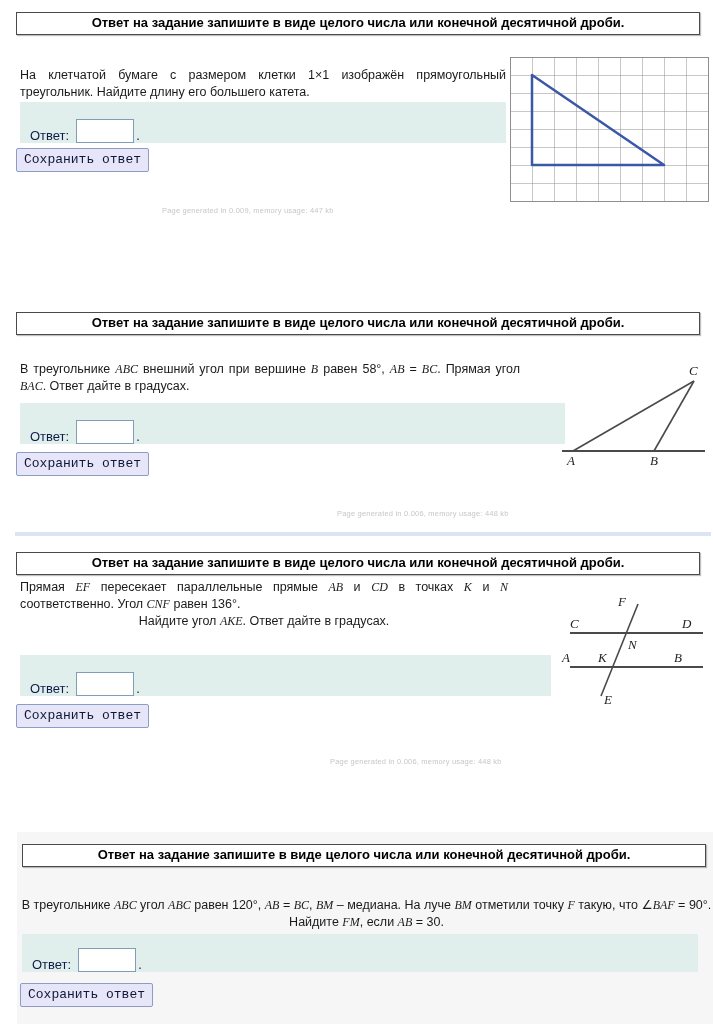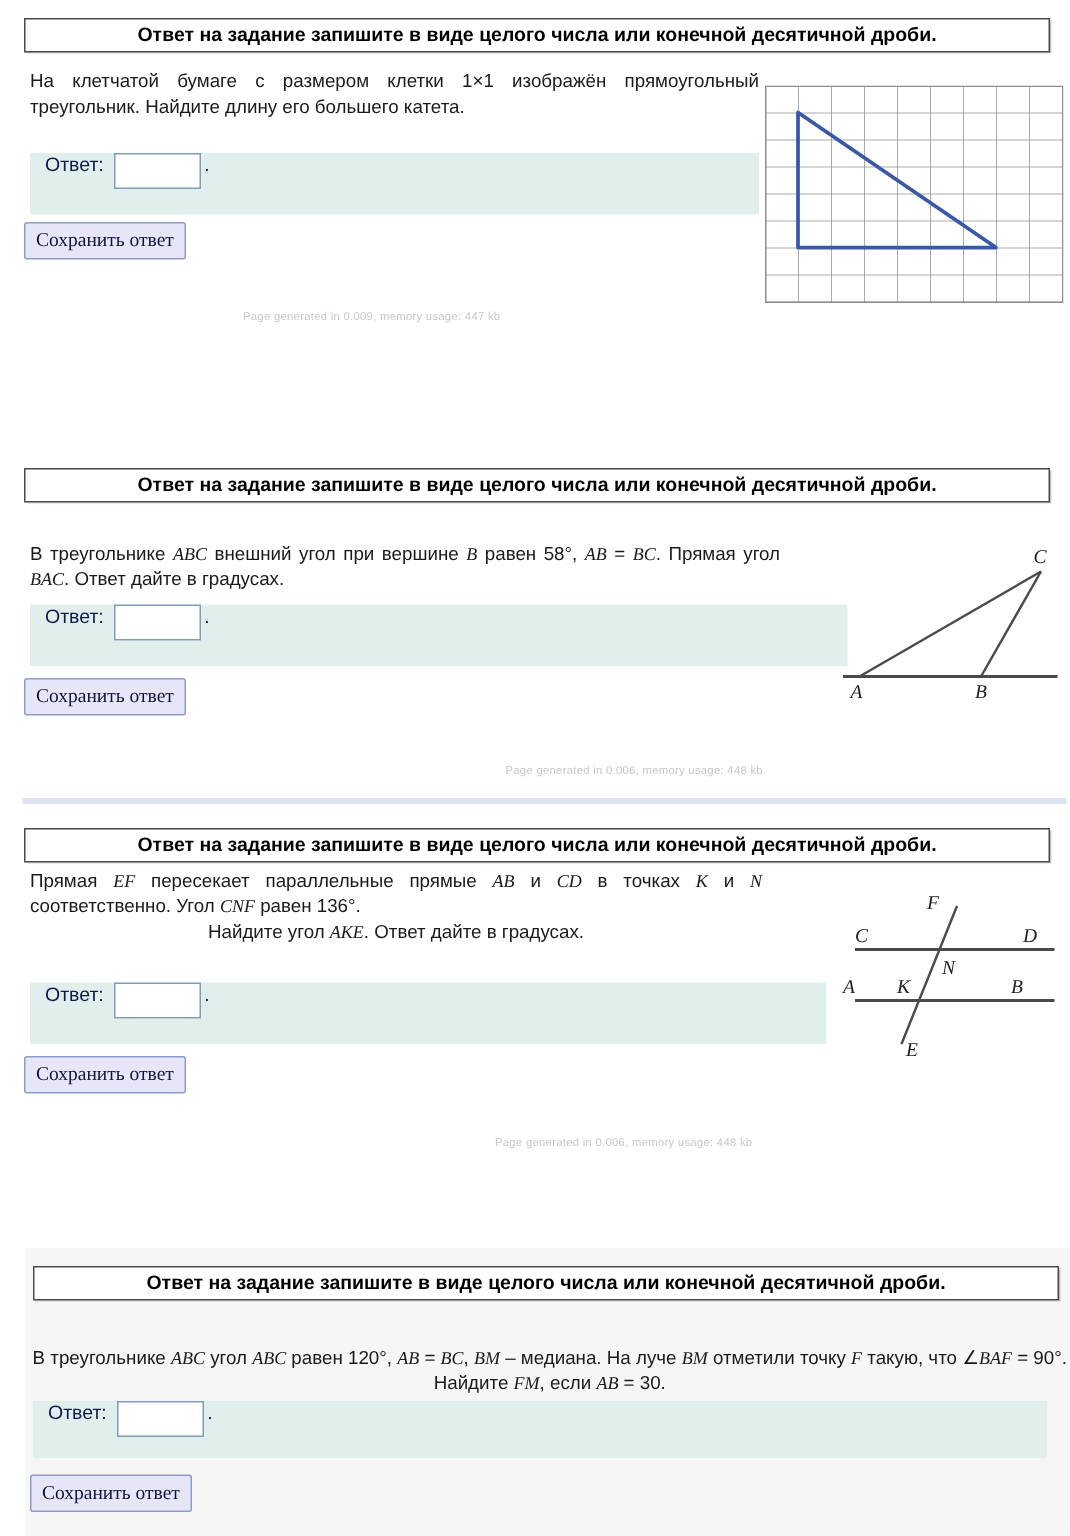--- a/index.html
+++ b/index.html
@@ -3,43 +3,43 @@
 <meta charset="utf-8">
 <style>
   *{box-sizing:border-box;margin:0;padding:0}
   html,body{width:713px;height:1024px;background:#fff;font-family:"Liberation Sans",sans-serif;position:relative;overflow:hidden}
   .abs{position:absolute}
   .hdr{border:1px solid #4a4a4a;box-shadow:1px 1px 1px rgba(0,0,0,.25);background:#fff;
        text-align:center;font-weight:bold;font-size:13px;color:#000;padding:2px 0 3px 0;line-height:16px}
   .prob{font-size:12.5px;color:#1a1a1a;text-align:justify;line-height:1.34}
   .prob.noj{text-align:center}
   .mi{font-family:"Liberation Serif",serif;font-style:italic;font-size:12px}
-  .strip{background:var(--answer_bg);display:flex;align-items:flex-start;padding-left:10px;
+  .strip{background:var(--answer_bg);display:flex;align-items:flex-end;padding-left:10px;
          font-size:13px;color:#0d1b4b}
   .ansinput{width:58px;height:24px;border:1px solid var(--input_border);background:#fff;
             margin:0 2px 0 7px;font-size:13px;padding:0 3px;font-family:inherit}
   .savebtn{background:var(--button_bg);border:1px solid var(--button_border);
-           font-size:13px;color:#10163a;padding:3px 7px 4px 7px;font-family:Liberation Serif, serif;border-radius:2px;cursor:pointer}
+           font-size:13px;color:#10163a;padding:3px 7px 4px 7px;font-family:Liberation Mono, monospace;border-radius:2px;cursor:pointer}
   .pgen{font-size:7.5px;color:#c7c7c7;letter-spacing:.2px;white-space:nowrap}
   .sep{background:var(--separator)}
   .sec4bg{background:var(--section4_bg)}
   svg{display:block}
   svg text{font-family:"Liberation Serif",serif;font-style:italic;font-size:13px;fill:#222}
   .geo{stroke:var(--figure_line);stroke-width:1.6;fill:none}
   .geoline{stroke:var(--figure_line);stroke-width:2;fill:none}
   .gridline{stroke:var(--grid_line);stroke-width:1;fill:none}
   .tri{stroke:var(--triangle_blue);stroke-width:2.5;fill:none;stroke-linejoin:round}
 </style>
 </head>
 <body>
 
 <div class="abs" style="left:0;top:0;width:713px;height:300px">
   <div class="abs hdr" style="left:16px;top:12px;width:684px">Ответ на задание запишите в виде целого числа или конечной десятичной дроби.</div>
 
-  <div class="abs prob" style="left:20px;top:46px;width:486px"><span>На клетчатой бумаге с размером клетки 1×1 изображён прямоугольный треугольник. Найдите длину его большего катета.</span></div>
+  <div class="abs prob" style="left:20px;top:67px;width:486px"><span>На клетчатой бумаге с размером клетки 1×1 изображён прямоугольный треугольник. Найдите длину его большего катета.</span></div>
 
   <div class="abs strip" style="left:20px;top:102px;width:486px;height:41px">
     <span>Ответ:</span>
     <input class="ansinput" type="text" value="" style="">
     <span>.</span>
   </div>
 
   <button class="abs savebtn" style="left:16px;top:148px">Сохранить ответ</button>
 
   <div class="abs pgen" style="left:162px;top:206px">Page generated in 0.009, memory usage: 447 kb</div>

